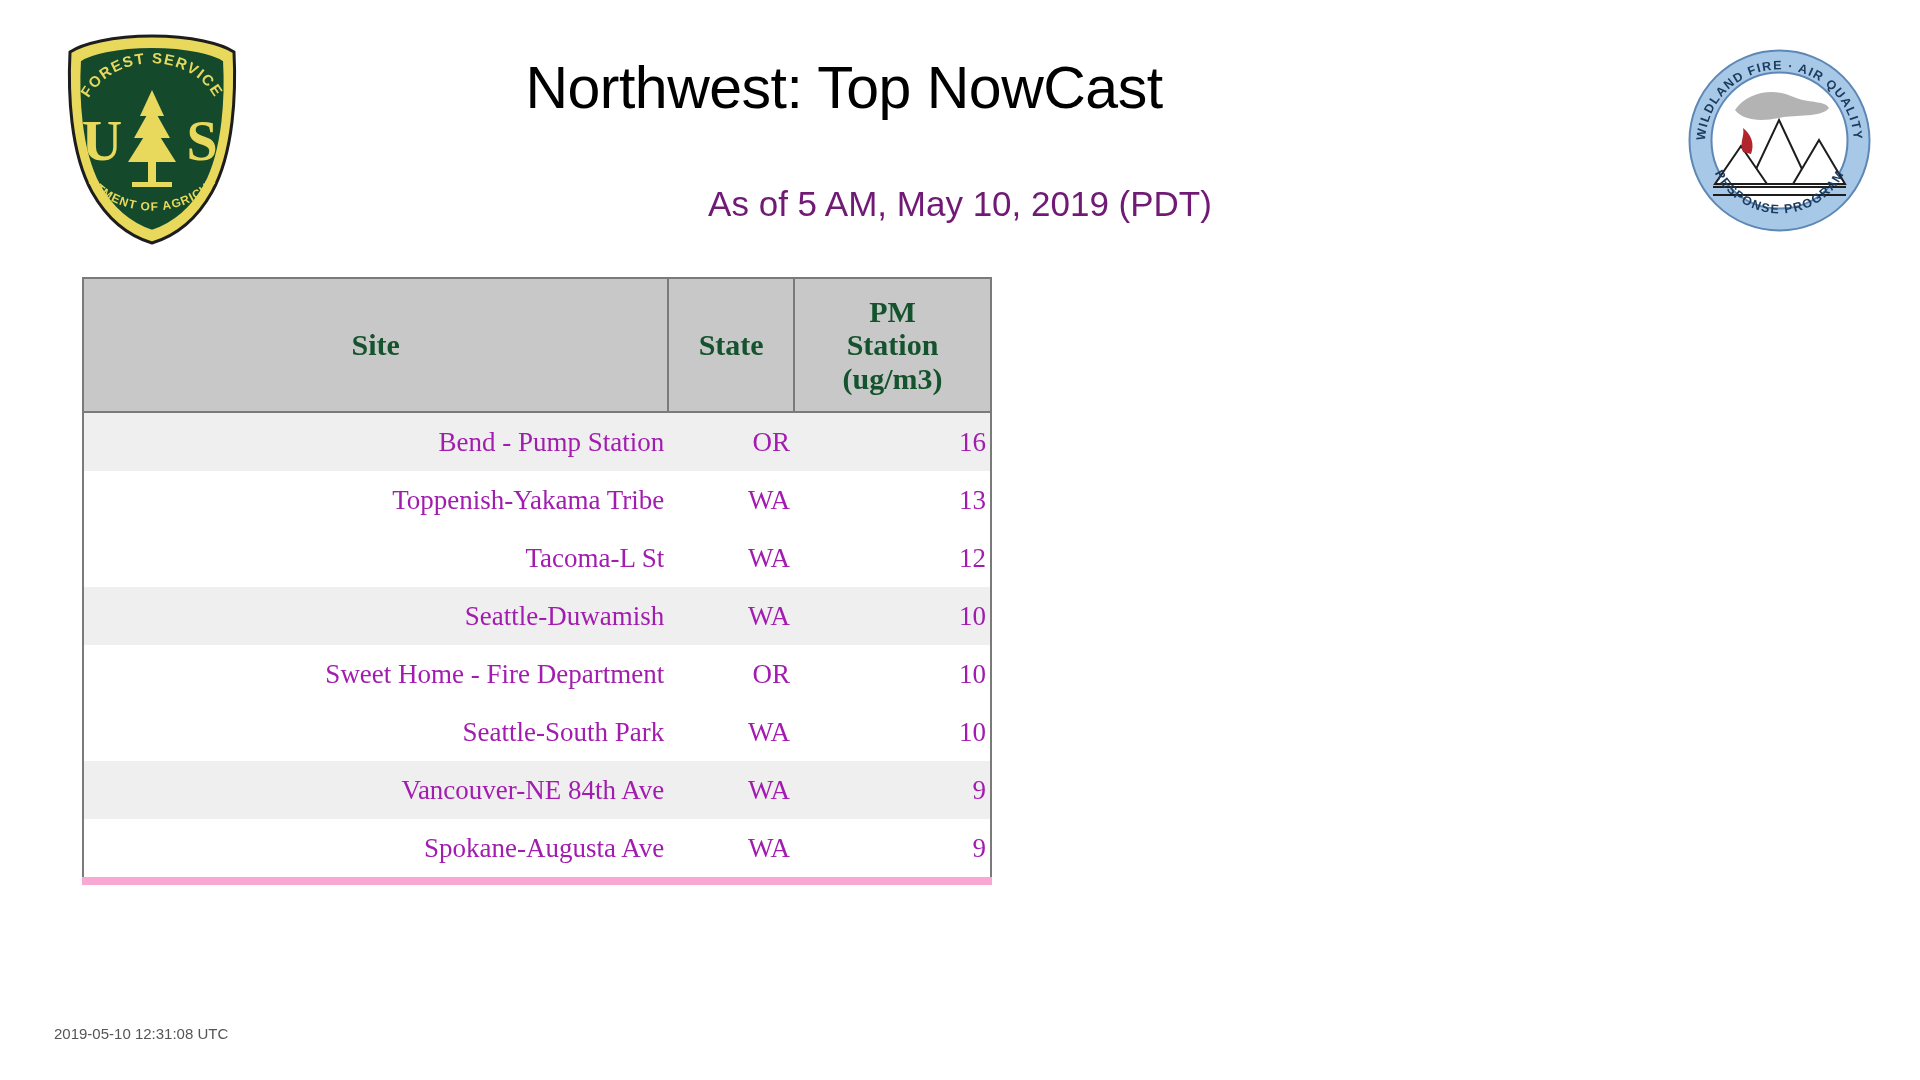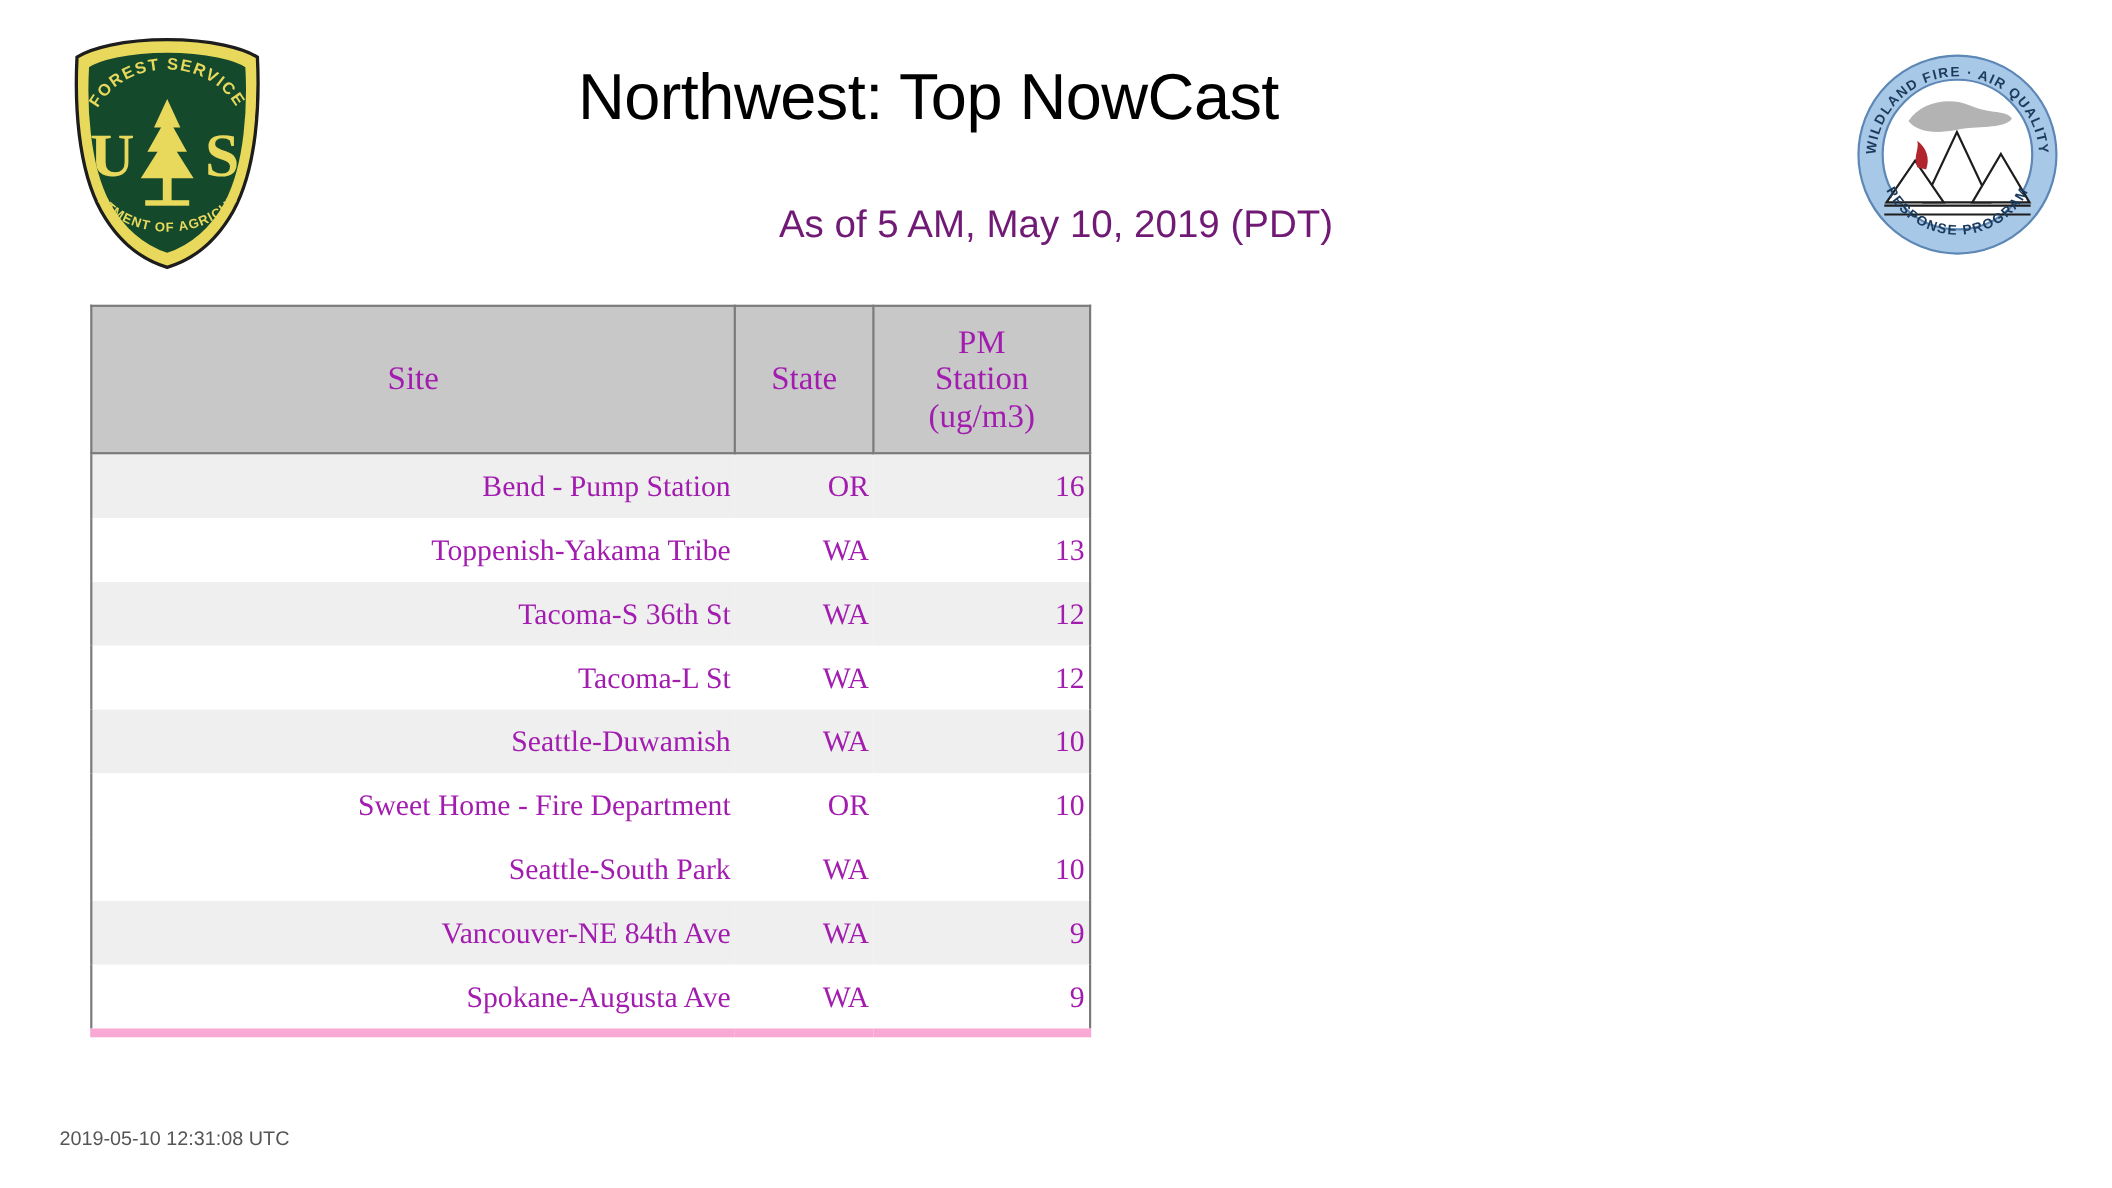--- a/index.html
+++ b/index.html
@@ -74,23 +74,23 @@
   }
   table.nowcast {
     border-collapse: collapse;
     width: 910px;
     table-layout: fixed;
     border: 2px solid #7a7a7a;
   }
   table.nowcast thead th {
     background: #c8c8c8;
     border: 2px solid #7a7a7a;
-    font-weight: normal;
+    font-weight: bold;
     font-size: 30px;
-    color: #a21caf;
+    color: #14532d;
     padding: 10px 4px;
     height: 112px;
     vertical-align: middle;
     line-height: 1.12;
   }
   table.nowcast tbody td {
     font-size: 27px;
     color: #a21caf;
     text-align: right;
     height: 58px;
@@ -113,21 +113,21 @@
   .col-pm     { width: 170px; }
 
   .tbl-outer-left  { border-left: 2px solid #7a7a7a; }
   .tbl-outer-right { border-right: 2px solid #7a7a7a; }
 
   
   .timestamp {
     position: absolute;
     left: 54px;
     top: 1025px;
-    font-size: 18px;
+    font-size: 15px;
     color: #555;
     font-family: "Liberation Sans", sans-serif;
   }
 </style>
 </head>
 <body>
 
 <div class="page">
 
   <div class="fs-logo">
@@ -207,25 +207,20 @@
         <tr class="odd">
           <td class="col-site tbl-outer-left">Bend - Pump Station</td>
           <td class="col-state">OR</td>
           <td class="col-pm tbl-outer-right">16</td>
         </tr>
         <tr class="even">
           <td class="col-site tbl-outer-left">Toppenish-Yakama Tribe</td>
           <td class="col-state">WA</td>
           <td class="col-pm tbl-outer-right">13</td>
         </tr>
-        <tr class="odd">
-          <td class="col-site tbl-outer-left">Tacoma-S 36th St</td>
-          <td class="col-state">WA</td>
-          <td class="col-pm tbl-outer-right">12</td>
-        </tr>
         <tr class="even">
           <td class="col-site tbl-outer-left">Tacoma-L St</td>
           <td class="col-state">WA</td>
           <td class="col-pm tbl-outer-right">12</td>
         </tr>
         <tr class="odd">
           <td class="col-site tbl-outer-left">Seattle-Duwamish</td>
           <td class="col-state">WA</td>
           <td class="col-pm tbl-outer-right">10</td>
         </tr>

